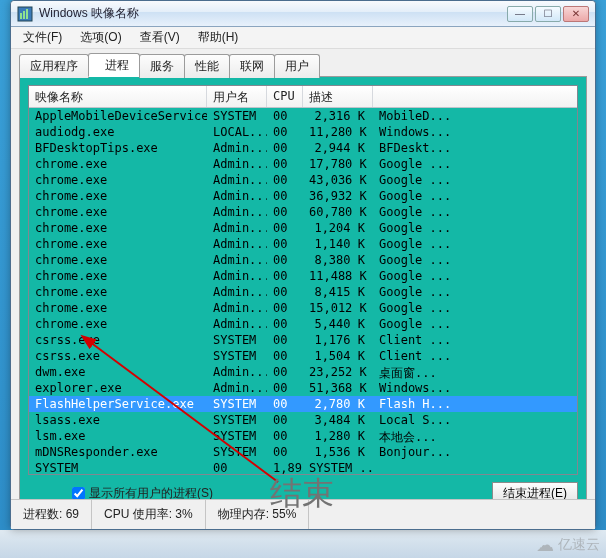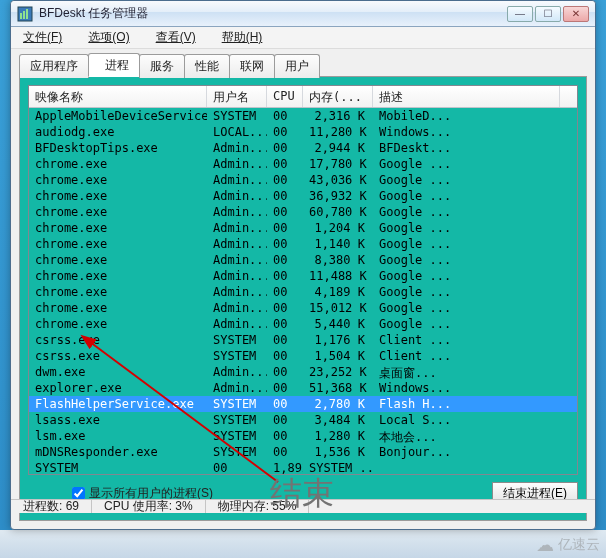--- a/index.html
+++ b/index.html
@@ -28,23 +28,23 @@
     padding: 0 6px;
     border-radius: 4px 4px 0 0;
   }
   .titlebar .icon { width: 16px; height: 16px; margin-right: 6px; display:inline-block;}
   .titlebar .title { flex: 1; color: #223; font-size: 12px; }
   .winbtns { display: flex; gap: 2px; }
   .winbtn { width: 26px; height: 16px; border: 1px solid #8aa; background: linear-gradient(#f5fbff,#d2e8f8); border-radius: 2px; font-size: 10px; text-align:center; line-height:14px; color:#556;}
   .winbtn.close { background: linear-gradient(#f7d6d6,#eca8a8); border-color:#b77; color:#733;}
   .menubar {
     height: 22px; display: flex; align-items: center;
-    padding: 0 6px; gap: 14px;
+    padding: 0 6px; gap: 6px;
     background: #f4f4f4; border-bottom: 1px solid #dcdcdc;
-    font-size: 12px; color:#222;text-decoration:underline;
+    font-size: 12px; color:#222;
   }
   .menuitem { padding: 2px 6px; }
   .content { position: absolute; left:8px; right:8px; top:52px; bottom:8px; }
   .tabs { display:flex; height:24px; position:relative; z-index:2;text-align:center;}
   .tab {
     padding: 3px 10px; border:1px solid #9b9b9b; border-bottom:none;
     background: linear-gradient(#fdfdfd,#ececec); margin-right:-1px;
     font-size:12px; color:#222; border-radius:3px 3px 0 0;
     position:relative; top:1px;
   }
@@ -91,21 +91,21 @@
     margin-top:6px; height:24px;
   }
   .chk { display:flex; align-items:center; gap:4px; color:#222;padding-left:44px;}
   .chk input { width:13px; height:13px; }
   .endbtn {
     padding: 2px 10px; border:1px solid #8b8b8b; border-radius:0;
     background: linear-gradient(#fdfdfd,#e4e4e4);
     font-size:12px;
   }
   .statusbar {
-    position:absolute; left:0; right:0; bottom:16px; height:14px;
+    position:absolute; left:0; right:0; bottom:0; height:30px;
     background:#f0f0f0; border-top:1px solid #c5c5c5;
     display:flex; align-items:center; font-size:12px; color:#222;
   }
   .statusbar > div { border-right:1px solid #c5c5c5; padding:0 12px; height:100%; display:flex; align-items:center;}
   
   .arrow-svg { position:absolute; left:78px; top:332px; width:210px; height:160px; pointer-events:none; z-index:10;}
   .anno-text { position:absolute; left:270px; top:472px; font-family: Liberation Mono, monospace; font-size:32px; color:#737373; pointer-events:none; z-index:11;}
   
   .taskbar { position:absolute; left:0; right:0; bottom:0; height:28px; background: linear-gradient(#dfe9f1,#c6d7e7); }
   .watermark { position:absolute; right:6px; bottom:2px; color:#aeb5bb; font-size:14px; display:flex; align-items:center; gap:4px; font-family: "Microsoft YaHei", sans-serif;}
@@ -119,21 +119,21 @@
 <div class="window">
   <div class="titlebar">
     <span class="icon">
       <svg width="16" height="16">
           <rect x="1" y="1" width="14" height="14" fill="#3a7ab8" stroke="#245" stroke-width="1"></rect>
           <rect x="3" y="7" width="2" height="6" fill="#8FE28F"></rect>
           <rect x="6" y="5" width="2" height="8" fill="#8FE28F"></rect>
           <rect x="9" y="3" width="2" height="10" fill="#8FE28F"></rect>
         </svg>
     </span>
-    <span class="title">BFDeskt 任务管理器</span>
+    <span class="title">Windows 映像名称</span>
     <div class="winbtns">
       <div class="winbtn">—</div>
       <div class="winbtn">☐</div>
       <div class="winbtn close">✕</div>
     </div>
   </div>
 
   <div class="menubar">
     <span class="menuitem">文件(F)</span>
     <span class="menuitem">选项(O)</span>
@@ -150,21 +150,20 @@
       <div class="tab">联网</div>
       <div class="tab">用户</div>
     </div>
 
     <div class="tabpanel">
       <div class="proc-container">
         <div class="grid-header">
           <div>映像名称</div>
           <div>用户名</div>
           <div>CPU</div>
-          <div>内存(...</div>
           <div>描述</div>
           <div></div>
         </div>
         <div class="grid-body" id="grid-body">
             <div class="row">
               <div>AppleMobileDeviceService.exe</div>
               <div>SYSTEM</div>
               <div>00</div>
               <div class="mem">2,316 K</div>
               <div>MobileD...</div>
@@ -236,21 +235,21 @@
               <div>chrome.exe</div>
               <div>Admin...</div>
               <div>00</div>
               <div class="mem">11,488 K</div>
               <div>Google ...</div>
             </div>
             <div class="row">
               <div>chrome.exe</div>
               <div>Admin...</div>
               <div>00</div>
-              <div class="mem">4,189 K</div>
+              <div class="mem">8,415 K</div>
               <div>Google ...</div>
             </div>
             <div class="row">
               <div>chrome.exe</div>
               <div>Admin...</div>
               <div>00</div>
               <div class="mem">15,012 K</div>
               <div>Google ...</div>
             </div>
             <div class="row">

